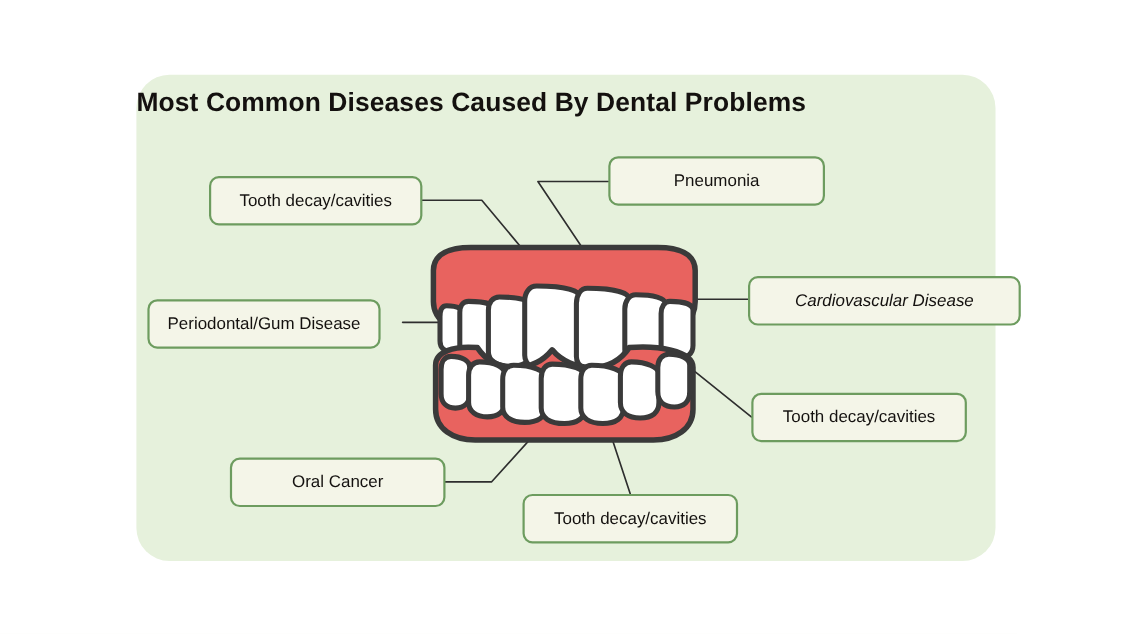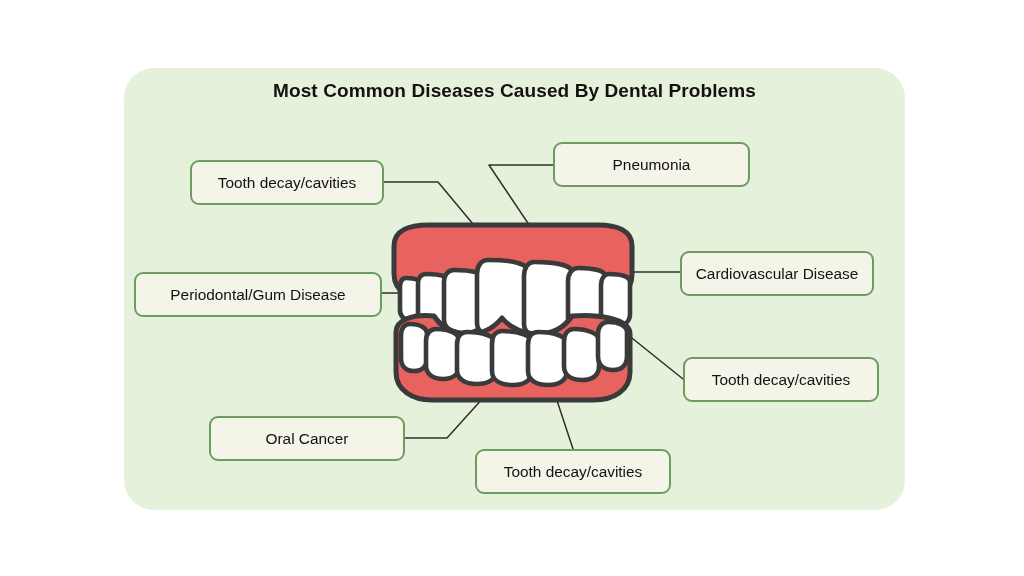--- a/index.html
+++ b/index.html
@@ -29,22 +29,22 @@
     height: 442px;
     background: #e6f1dc;
     border-radius: 30px;
   }
 
   #diagram-title {
     position: absolute;
     left: 124px;
     top: 80px;
     width: 781px;
-    text-align: center;
-    font-size: 19px;
+    text-align: left;
+    font-size: 24px;
     font-weight: bold;
     color: #14110f;
     letter-spacing: 0.1px;
     white-space: nowrap;
   }
 
   
   #connectors {
     position: absolute;
     left: 0;
@@ -74,22 +74,22 @@
     color: #14110f;
     font-size: 15.4px;
     line-height: 1;
     white-space: nowrap;
     padding: 0 31px;
   }
 
   
   #label-tooth-decay-upper-left { left: 190px; top: 160px;  width: 194px; height: 45px; }
   #label-pneumonia             { left: 553px; top: 142px;  width: 197px; height: 45px; }
-  #label-periodontal           { left: 134px; top: 272px;  width: 248px; height: 45px; }
-  #label-cardiovascular        { left: 680px; top: 251px;  width: 194px; height: 45px; }
+  #label-periodontal           { left: 134px; top: 272px;  width: 212px; height: 45px; }
+  #label-cardiovascular        { left: 680px; top: 251px;  width: 248px; height: 45px; font-style: italic; }
   #label-tooth-decay-right     { left: 683px; top: 357px;  width: 196px; height: 45px; }
   #label-oral-cancer           { left: 181px; top: 416px;  width: 196px; height: 45px; margin-left: 28px; }
   #label-tooth-decay-bottom    { left: 475px; top: 449px;  width: 196px; height: 45px; }
 </style>
 </head>
 <body>
 
 <div id="stage">
 
   <div id="card"></div>

